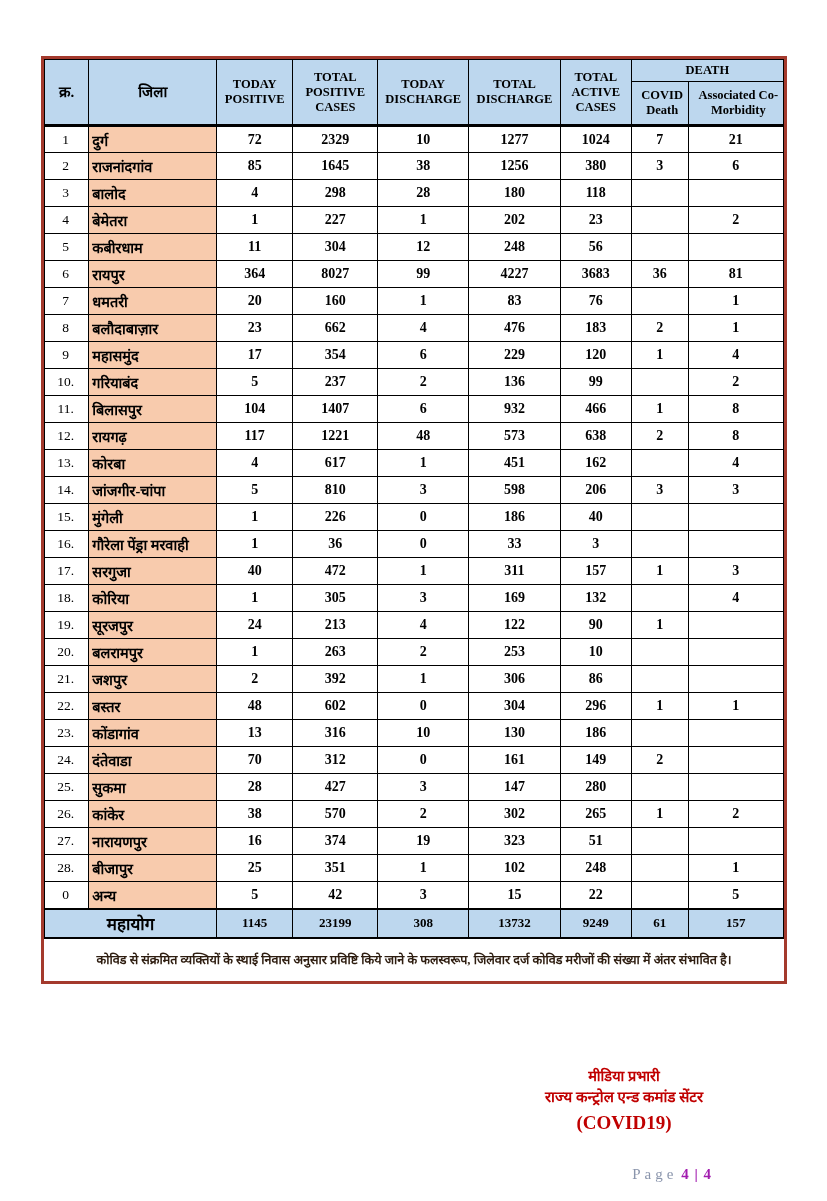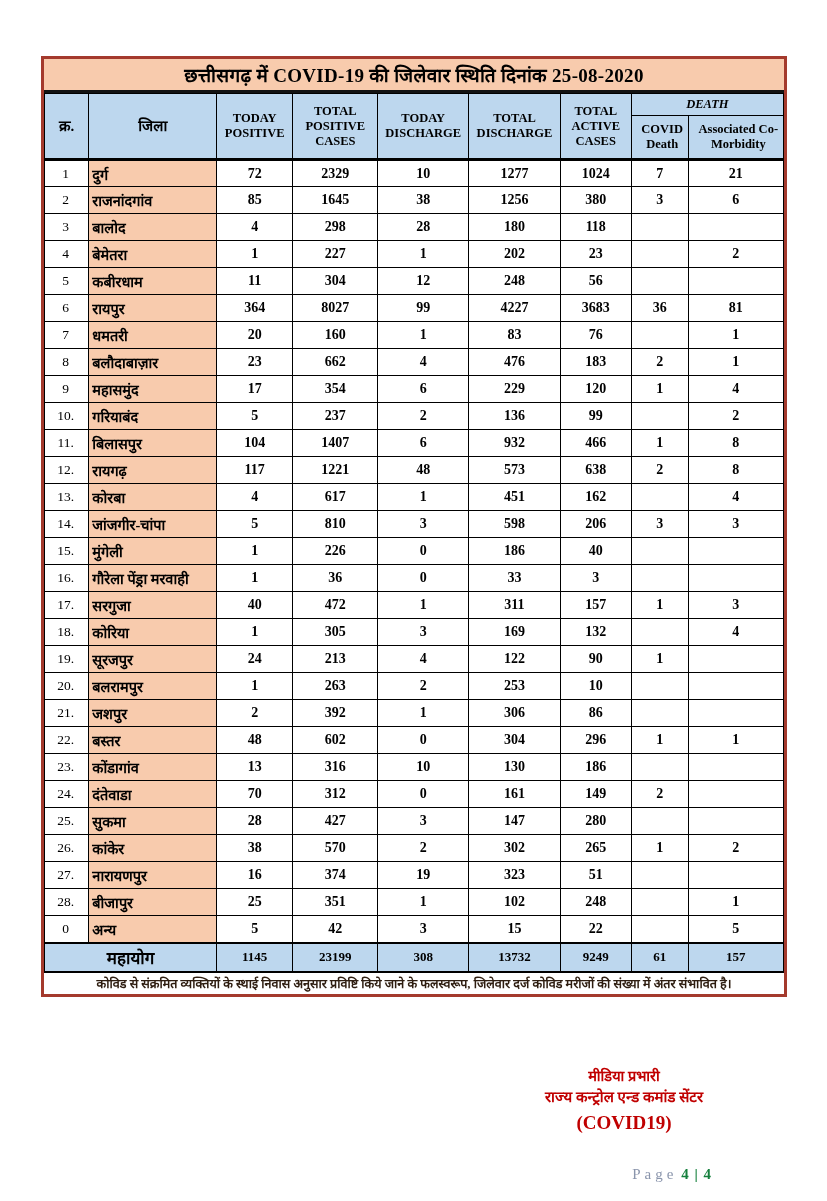--- a/index.html
+++ b/index.html
@@ -46,21 +46,21 @@
   thead th {
     background: #BDD7EE;
     font-size: 12.5px;
     line-height: 1.2;
     font-weight: bold;
     padding: 2px 1px;
     text-align: center;
   }
   thead { border-bottom: 3px solid #000; }
   thead tr.sub th { font-size: 12.5px; padding-left: 6px; }
-  th.h-death { height: 22px; font-style: italic; }
+  th.h-death { height: 22px; }
   th.h-hindi { font-size: 15px; }
   thead tr.sub th.h-span2 { height: 44px; }
   tbody td { height: 27px; background: #fff; }
   td.c-serial {
     text-align: center;
     font-size: 13.5px;
     padding-right: 2px;
   }
   td.c-district {
     background: #F8CBAD;
@@ -77,21 +77,21 @@
   tr.total-row td {
     background: #BDD7EE;
     border-top: 2px solid #000;
     border-bottom: 2px solid #000;
     height: 29px;
     font-weight: bold;
   }
   td.t-label { text-align: center; font-size: 17px; }
   td.t-num  { text-align: center; font-size: 13px; }
   tr.note-row td {
-    height: 22px;
+    height: 43px;
     text-align: center;
     font-size: 12.6px;
     font-weight: bold;
     color: #2E1D10;
     background: #fff;
     border-left: none;
     border-right: none;
     border-bottom: none;
     padding: 0 4px;
   }
@@ -118,34 +118,33 @@
     right: 115px;
     font-size: 15px;
     white-space: nowrap;
   }
   .page-footer .pf-label {
     color: #8A95AC;
     letter-spacing: 4px;
     font-family: "Liberation Serif", serif;
   }
   .page-footer .pf-num {
-    color: #15803d;
+    color: #a21caf;
     font-weight: bold;
     letter-spacing: 1px;
     margin-top: 41px;
   }
 </style>
 </head>
 <body>
 
 <div class="sheet">
 
   <div class="table-wrap">
 
-    <div class="title-bar">छत्तीसगढ़ में COVID-19 की जिलेवार स्थिति दिनांक 25-08-2020</div>
 
     <table class="covid">
       <colgroup>
         <col style="width:6.0%">
         <col style="width:17.3%">
         <col style="width:10.3%">
         <col style="width:11.5%">
         <col style="width:12.3%">
         <col style="width:12.4%">
         <col style="width:9.6%">

